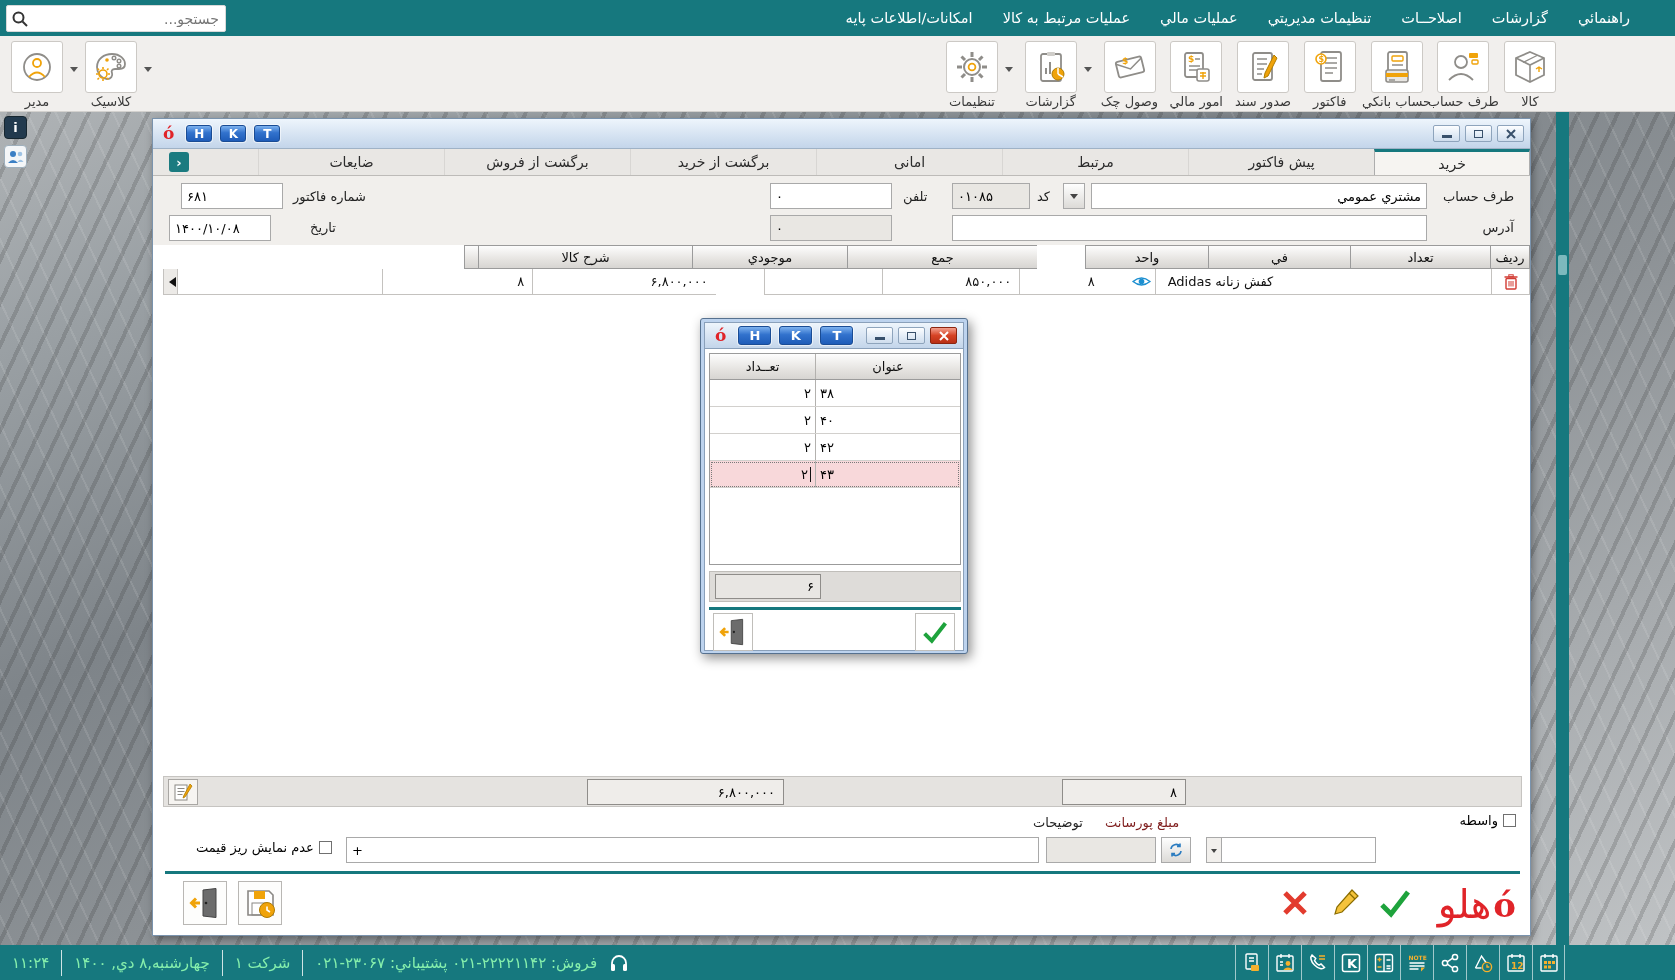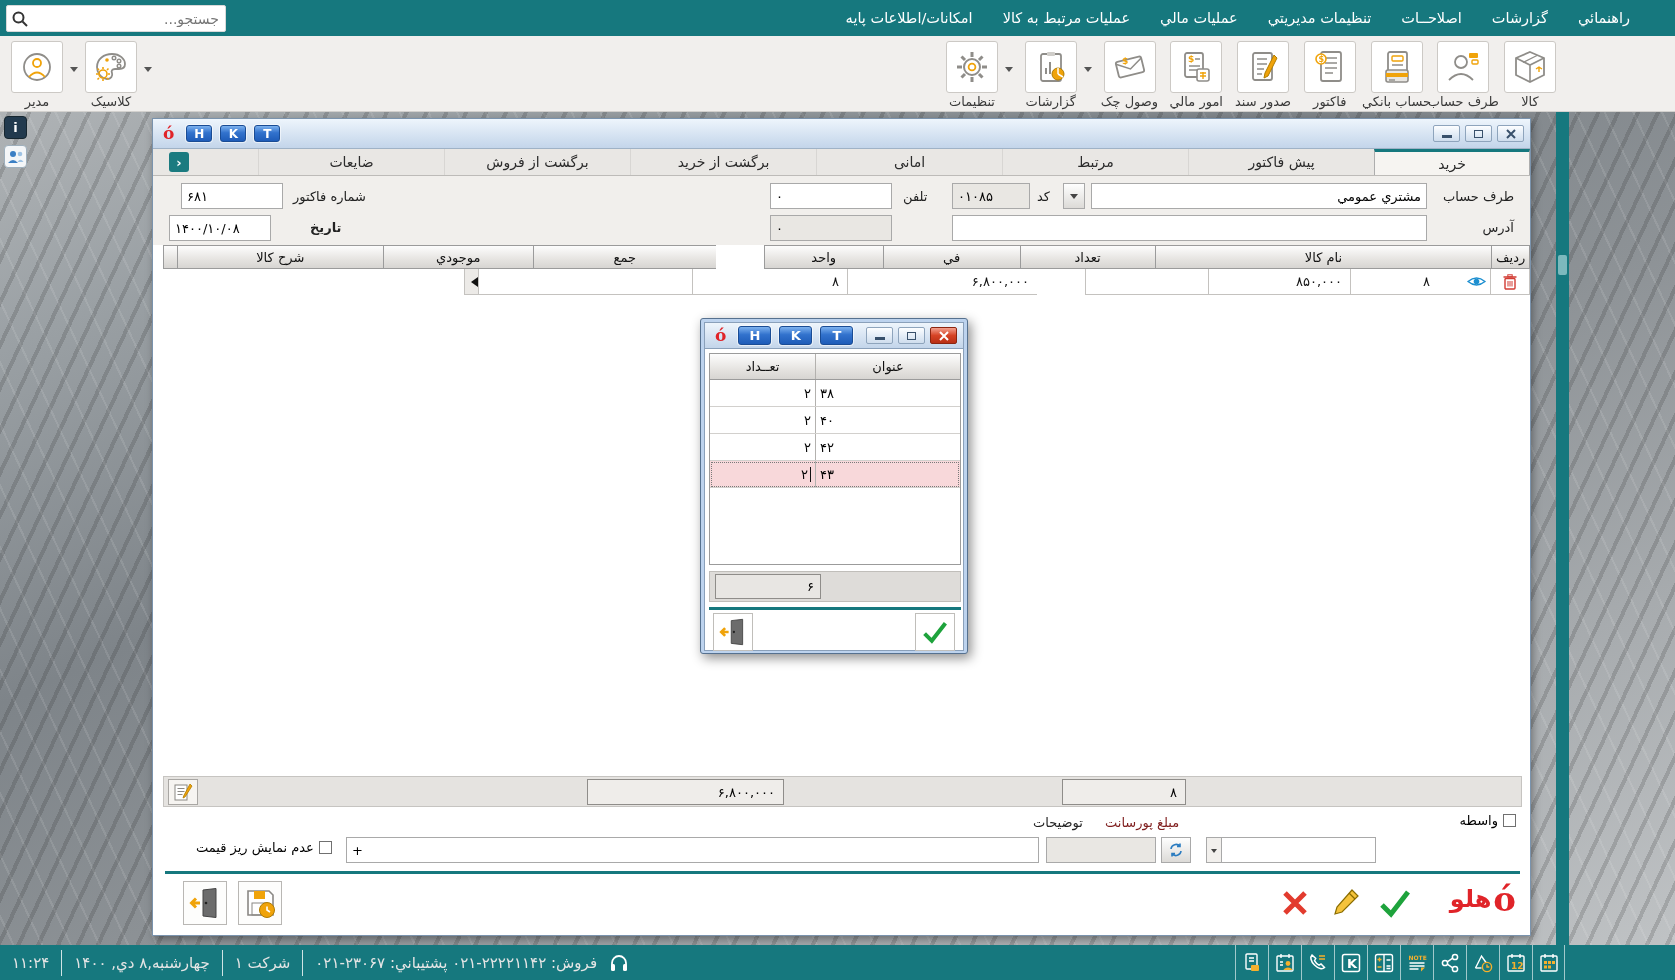--- a/index.html
+++ b/index.html
@@ -87,42 +87,42 @@
   .footer { position:absolute; left:0; top:690px; width:1379px; height:62px; font-size:13px; }
   .cbrow { display:flex; align-items:center; gap:5px; position:absolute; }
   .cbbox { width:13px; height:13px; border:1px solid #707070; background:#fff; display:inline-block; }
   .tealline { position:absolute; left:12px; top:752px; width:1355px; height:3px; background:#16787e; }
 
   
   .btn-sq { position:absolute; width:44px; height:44px; border:1px solid #b9b7b4; background:#fdfdfc; display:flex; align-items:center; justify-content:center; }
   .btn-glyph { position:absolute; width:38px; height:40px; display:flex; align-items:center; justify-content:center; }
   .brandlogo { position:absolute; right:14px; top:763px; display:flex; align-items:center; direction:rtl; gap:2px; }
   .brandlogo .glyph { color:#e02429; font-size:34px; font-weight:bold; font-family:"DejaVu Serif",serif; line-height:1; }
-  .brandlogo .txt { color:#e02429; font-size:24px; font-weight:bold;text-align:right; }
+  .brandlogo .txt { color:#e02429; font-size:39px; font-weight:normal;text-align:right; }
 
   
   .popup { position:absolute; left:700px; top:318px; width:268px; height:336px; background:#bdd3ee; border:1px solid #56718f; border-radius:3px; box-shadow:3px 4px 12px rgba(0,0,0,.45); padding:3px; z-index:50; }
   .popup .win-title { height:27px; border:1px solid #8aa0ba; }
   .popup .hkt .hk { width:33px; height:19px; font-size:13px; }
   .popup-body { background:#fff; border:1px solid #8aa0ba; border-top:0; height:302px; position:relative;padding-left:6px; }
   .ptable { position:absolute; left:4px; top:4px; width:252px; height:212px; border:1px solid #9b9b9b; }
   .prow { display:flex; height:27px; border-bottom:1px solid #d2d0cd; background:#fff; }
   .prow.head { height:26px; background:linear-gradient(#fdfdfd,#e6e4e1 60%,#d7d5d2); border-bottom:1px solid #9b9b9b; }
   .pc-qty { width:106px; border-right:1px solid #b3b1ae; display:flex; align-items:center; justify-content:flex-end; padding:0 4px; font-size:13px; direction:ltr; }
   .pc-title { flex:1; display:flex; align-items:center; padding:0 4px; font-size:13px; }
   .prow.head .pc-qty, .prow.head .pc-title { justify-content:center; color:#111; }
   .prow.sel { background:#f8d8da; outline:1px dotted #7a7a7a; outline-offset:-2px; }
   .pcaret { width:1px; height:15px; background:#111; margin-left:2px; }
   .ptotal { position:absolute; left:4px; top:222px; width:252px; height:31px; background:#dedcd9; border:1px solid #c0beba; }
   .ptotalbox { position:absolute; left:5px; top:2px; width:106px; height:25px; background:#e8e6e3; border:1px solid #8f8d8a; display:flex; align-items:center; justify-content:flex-end; padding:0 6px; font-size:13px; direction:ltr; }
   .pline { position:absolute; left:0px; top:258px; width:252px; height:3px; background:#16787e; margin:0 4px; }
   .pbtn { position:absolute; width:40px; height:38px; border:1px solid #c0beba; background:#fff; display:flex; align-items:center; justify-content:center; }
 
   
-  .statusbar { position:absolute; left:0; top:945px; width:1675px; height:35px; background:#16787e; color:#e5e5e5; display:flex; align-items:center; font-size:15px; }
+  .statusbar { position:absolute; left:0; top:945px; width:1675px; height:35px; background:#16787e; color:#86efac; display:flex; align-items:center; font-size:15px; }
   .sb-left { display:flex; align-items:center; height:35px; }
   .sb-item { padding:0 12px; white-space:nowrap; }
   .sb-div { width:1px; height:26px; background:rgba(255,255,255,.8); }
   .ltr { direction:ltr; unicode-bidi:embed; }
   .rtl { direction:rtl; unicode-bidi:embed; }
   .sb-icons { margin-left:auto; margin-right:110px; display:flex; height:35px; }
   .sb-cell { width:33px; height:35px; display:flex; align-items:center; justify-content:center; border-left:1px solid rgba(255,255,255,.6); }
   .sb-cell:last-child { border-right:1px solid rgba(255,255,255,.6); }
 
   svg text { font-family:"DejaVu Sans",sans-serif; }
@@ -354,45 +354,45 @@
       <input class="fld ro num" style="left: 799px; top: 7px; width: 78px;" readonly="" value="۰۱۰۸۵">
       <span class="lbl" style="left:750px; top:13px;">تلفن</span>
       <input class="fld num" style="left: 617px; top: 7px; width: 122px;" value="۰">
       <span class="lbl" style="left:140px; top:13px;">شماره فاکتور</span>
       <input class="fld num" style="left: 28px; top: 7px; width: 102px;" value="۶۸۱">
 
       <span class="lbl" style="right:16px; top:44px;">آدرس</span>
       <input class="fld" style="left: 799px; top: 39px; width: 475px; direction: rtl; text-align: right;" value="">
       <span class="lbl" style="left:708px; top:44px;">مانده</span>
       <input class="fld ro num" style="left: 617px; top: 39px; width: 122px;" readonly="" value="۰">
-      <span class="lbl" style="left:157px; top:44px;font-weight:bold;">تاریخ</span>
+      <span class="lbl" style="left:157px; top:44px;">تاریخ</span>
       <input class="fld num" style="left: 16px; top: 39px; width: 102px;" value="۱۴۰۰/۱۰/۰۸">
     </div>
 
     <div class="grid">
       <div class="ghead">
         <div class="gh w-num">ردیف</div>
-        <div class="gh w-name">نام کالا</div>
         <div class="gh w-qty">تعداد</div>
         <div class="gh w-price">في</div>
         <div class="gh w-unit">واحد</div>
         <div class="gh w-sum">جمع</div>
         <div class="gh w-stock">موجودي</div>
         <div class="gh w-desc">شرح کالا</div>
         <div class="gh w-rowind"></div>
       </div>
       <div class="grow">
         <div class="gc w-num" style="justify-content:center;">
           <svg width="14" height="16" viewBox="0 0 14 16">
               <path d="M0.5 3h13" stroke="#d23b33" stroke-width="1.5"></path>
               <rect x="4.8" y="0.8" width="4.4" height="2" fill="none" stroke="#d23b33"></rect>
               <rect x="2" y="4.5" width="10" height="10.5" rx="1" fill="none" stroke="#d23b33" stroke-width="1.4"></rect>
               <path d="M5 7v5.5M7 7v5.5M9 7v5.5" stroke="#d23b33"></path>
             </svg>
         </div>
+        <div class="gc w-name" style="justify-content:flex-end; padding:0 12px; direction:rtl;">کفش زنانه Adidas</div>
         <div class="gc w-qty cell-num" style="position:relative;">
           <span style="margin-right:52px;">۸</span>
           <svg width="19" height="13" viewBox="0 0 19 13" style="position:absolute; right:4px; top:6px;">
               <path d="M1 6.5Q9.5 -0.5 18 6.5 9.5 13.5 1 6.5z" fill="#fff" stroke="#1d8fd0" stroke-width="1.4"></path>
               <circle cx="9.5" cy="6.5" r="2.8" fill="#1d8fd0"></circle>
             </svg>
         </div>
         <div class="gc w-price cell-num">۸۵۰,۰۰۰</div>
         <div class="gc w-unit"></div>
         <div class="gc w-sum cell-num">۶,۸۰۰,۰۰۰</div>

